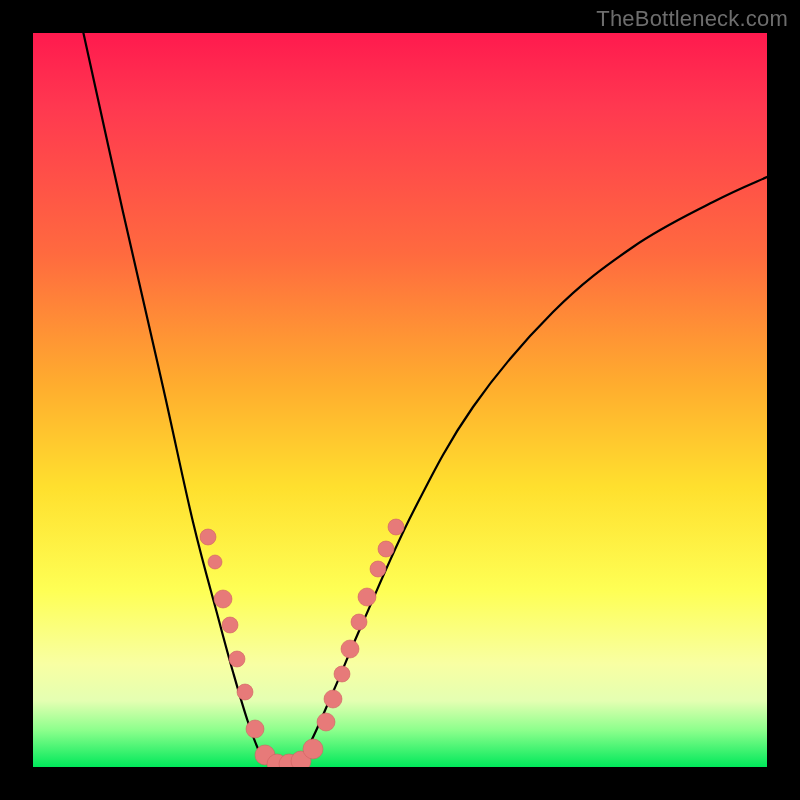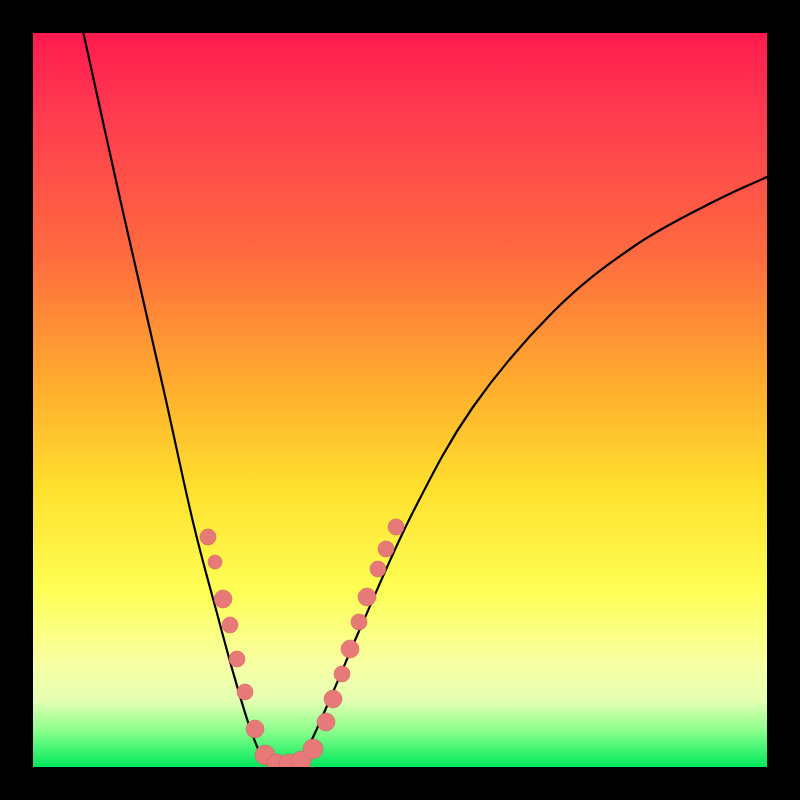--- a/index.html
+++ b/index.html
@@ -65,20 +65,21 @@
     fill: #e77a79;
     stroke: #d06262;
     stroke-width: 0.6;
   }
 </style>
 </head>
 <body>
 
 <div class="outer">
 
+  <div class="watermark">TheBottleneck.com</div>
 
   <div class="plot-area">
     <svg class="curves" viewBox="0 0 734 734" preserveAspectRatio="none">
       <path id="curve-left" class="curve" d="M 48 -11 C 55.56 23.199999999999996, 75.24 113.3, 90 179 C 104.76 244.7, 117.4 298.2, 130 354 C 142.6 409.8, 150.1 447.6, 160 489 C 169.9 530.4, 177.8 557, 185 584 C 192.2 611, 194.6 620.1, 200 639 C 205.4 657.9, 209.96 674.06, 215 689 C 220.04 703.94, 223.86 714.26, 228 722 C 232.14 729.74, 236.2 730.2, 238 732"></path>
       <path id="curve-right" class="curve" d="M 258 732 C 261.06 728.76, 267.44 727.14, 275 714 C 282.56 700.86, 290.1 681.5, 300 659 C 309.9 636.5, 315.6 621.4, 330 589 C 344.4 556.6, 360.2 517.7, 380 479 C 399.8 440.3, 414.8 410, 440 374 C 465.2 338, 491.2 307.8, 520 279 C 548.8 250.2, 571.2 233.8, 600 214 C 628.8 194.2, 655.88 181.6, 680 169 C 704.12 156.4, 724.28 148.5, 734 144"></path>
       <g id="dots-group">
           <circle class="dot" cx="175" cy="504" r="8" fill="#e77a79" stroke="#d06262"></circle>
           <circle class="dot" cx="182" cy="529" r="7" fill="#e77a79" stroke="#d06262"></circle>
           <circle class="dot" cx="190" cy="566" r="9" fill="#e77a79" stroke="#d06262"></circle>
           <circle class="dot" cx="197" cy="592" r="8" fill="#e77a79" stroke="#d06262"></circle>

